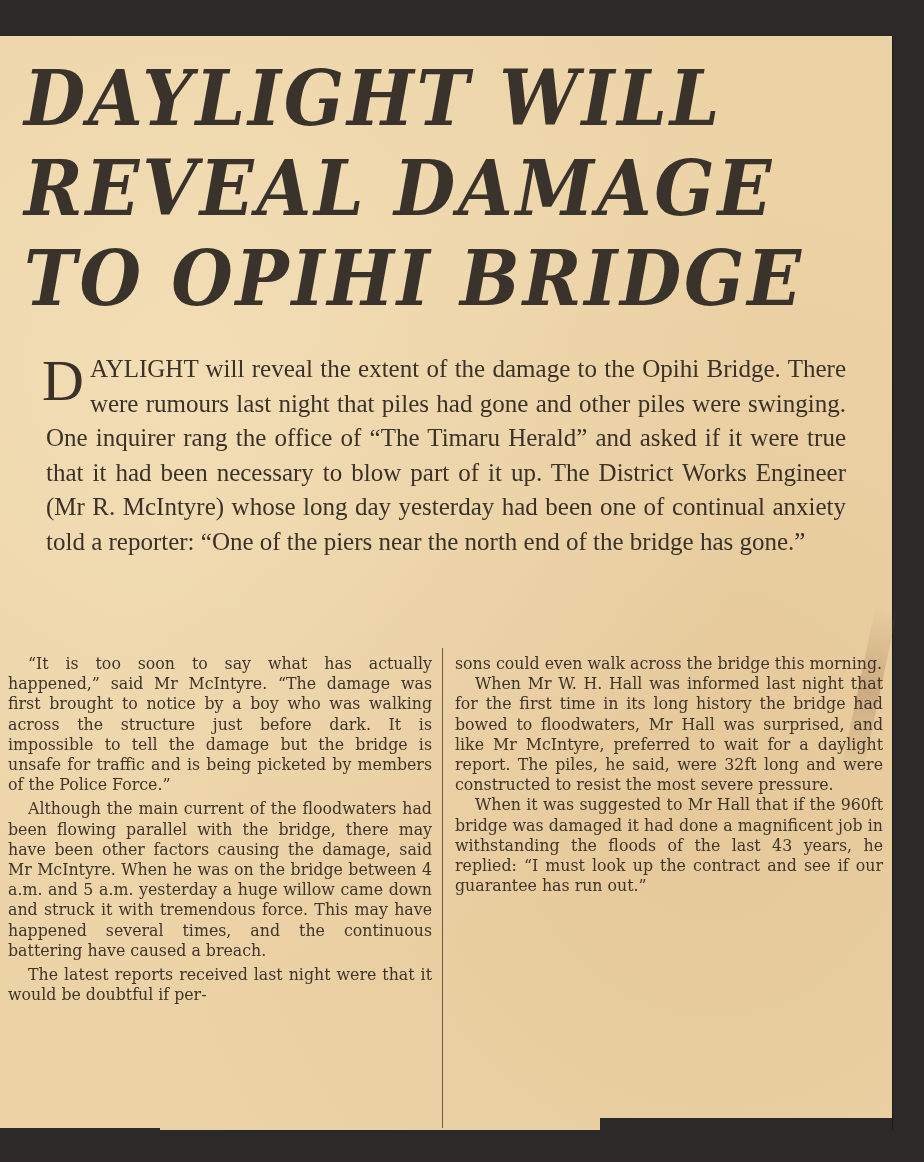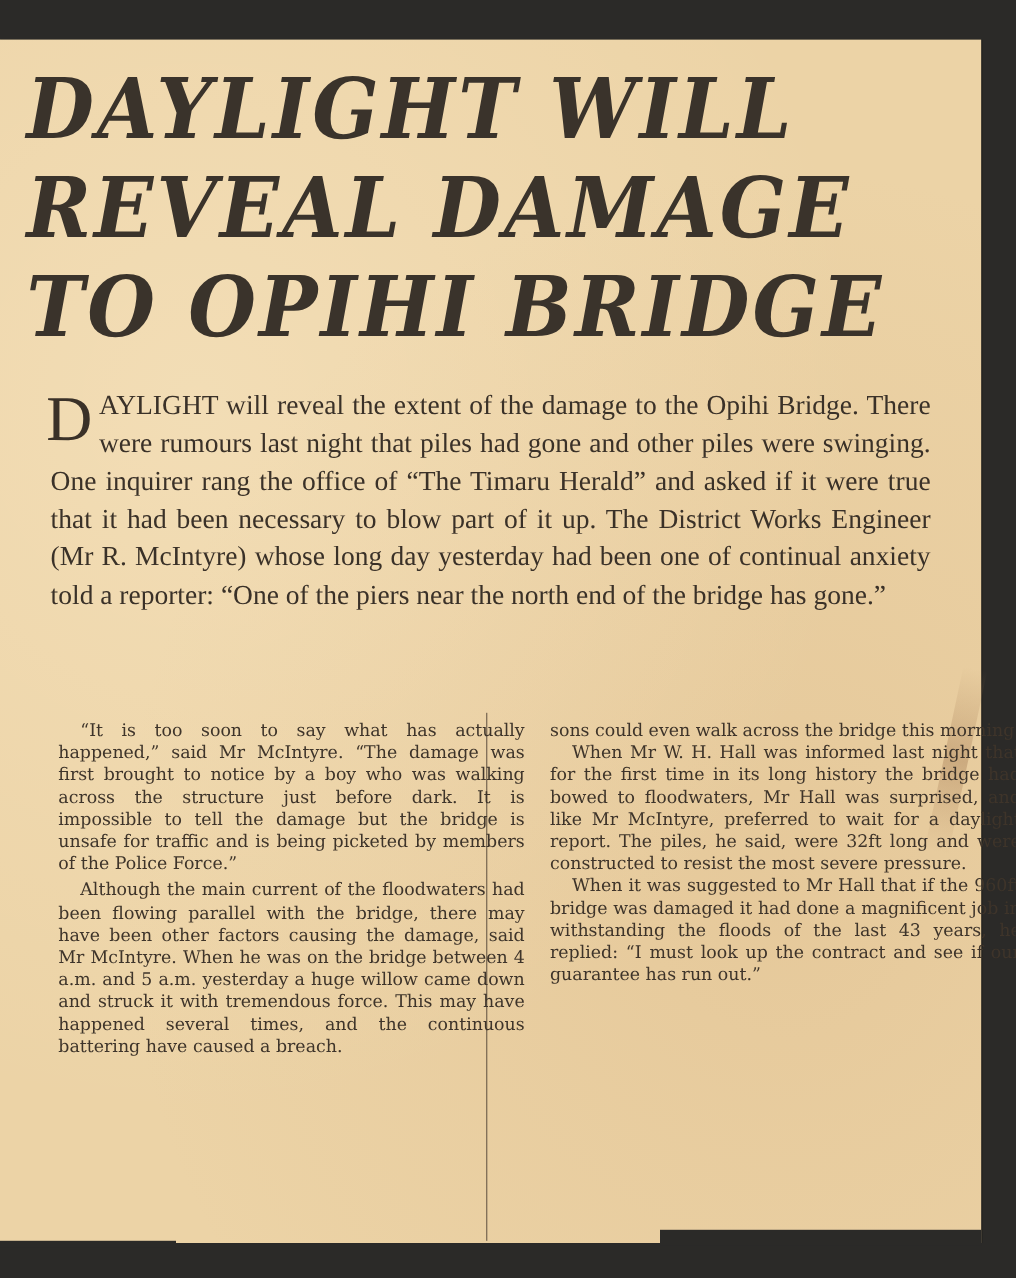--- a/index.html
+++ b/index.html
@@ -51,21 +51,20 @@
   .dropcap {
     float:left; font-size:58px; line-height:50px;
     margin:4px 6px 0 -4px; color:#3a3128;
   }
   .col {
     position:absolute; top:654px;
     font-family:"DejaVu Serif", serif;
     font-size:15.8px; line-height:20.2px;
     color:#3e342a;
     text-align:justify;
-    margin-left:45px;
   }
   .col p { margin:0; text-indent:20px; }
   .col p.first { text-indent:20px; }
   .col p.cont { text-indent:0; }
   .col1 { left:8px; width:424px; }
   .col2 { left:455px; width:428px; }
   .rule {
     position:absolute; left:442px; top:648px; width:1px; height:480px;
     background:#6a5a48;
   }
@@ -87,19 +86,20 @@
 
 <div class="lead">
   <p><span class="dropcap">D</span><span>AYLIGHT will reveal the extent of the damage to the Opihi Bridge. There were rumours last night that piles had gone and other piles were swinging. One inquirer rang the office of “The Timaru Herald” and asked if it were true that it had been necessary to blow part of it up. The District Works Engineer (Mr R. McIntyre) whose long day yesterday had been one of continual anxiety told a reporter: “One of the piers near the north end of the bridge has gone.”</span></p>
 </div>
 
 <div class="rule"></div>
 
 <div class="col col1">
   <p class="first">“It is too soon to say what has actually happened,” said Mr McIntyre. “The damage was first brought to notice by a boy who was walking across the structure just before dark. It is impossible to tell the damage but the bridge is unsafe for traffic and is being picketed by members of the Police Force.”</p>
   <p style="margin-top:4px">Although the main current of the floodwaters had been flowing parallel with the bridge, there may have been other factors causing the damage, said Mr McIntyre. When he was on the bridge between 4 a.m. and 5 a.m. yesterday a huge willow came down and struck it with tremendous force. This may have happened several times, and the continuous battering have caused a breach.</p>
+  <p style="margin-top:4px">The latest reports received last night were that it would be doubtful if per-</p>
 </div>
 
 <div class="col col2">
   <p class="cont">sons could even walk across the bridge this morning.</p>
   <p>When Mr W. H. Hall was informed last night that for the first time in its long history the bridge had bowed to floodwaters, Mr Hall was surprised, and like Mr McIntyre, preferred to wait for a daylight report. The piles, he said, were 32ft long and were constructed to resist the most severe pressure.</p>
   <p>When it was suggested to Mr Hall that if the 960ft bridge was damaged it had done a magnificent job in withstanding the floods of the last 43 years, he replied: “I must look up the contract and see if our guarantee has run out.”</p>
 </div>
 
 </body></html>

